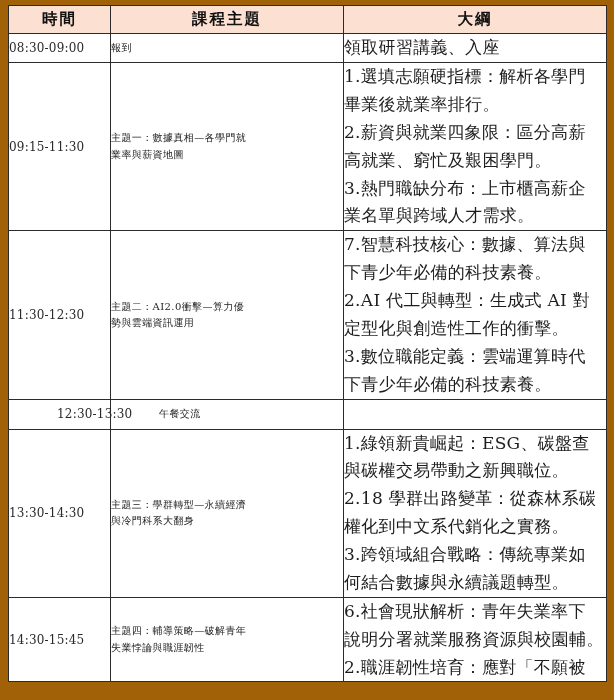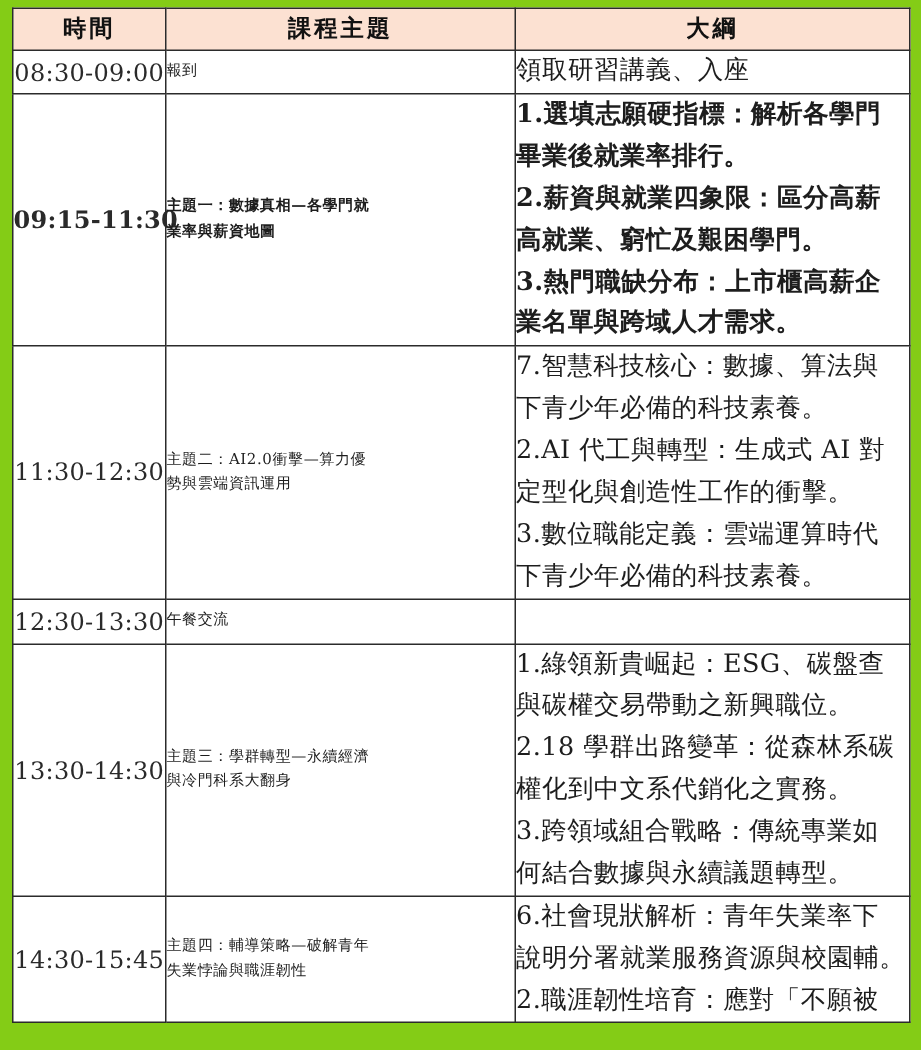--- a/index.html
+++ b/index.html
@@ -13,21 +13,21 @@
     height: 700px;
     overflow: hidden;
     font-family: "DejaVu Serif", "Liberation Serif", serif;
     color: #1a1a1a;
   }
 
   .page {
     position: relative;
     width: 614px;
     height: 700px;
-    background: #84cc16;
+    background: #a16207;
     box-sizing: border-box;
   }
 
   .schedule-table {
     position: absolute;
     left: 8px;
     top: 5px;
     width: 598px;
     border-collapse: collapse;
     table-layout: fixed;
@@ -51,23 +51,22 @@
     text-align: center;
     font-weight: bold;
     font-size: 15.5px;
     height: 27px;
     letter-spacing: 2px;
     color: #111111;
   }
 
   
   .cell-time {
-    text-align: center;
     font-family: "DejaVu Serif", "Liberation Serif", serif;
-    font-size: 16px;
+    font-size: 12px;
     letter-spacing: 0.2px;
     color: #2a2a2a;
     white-space: nowrap;
   }
 
   
   .cell-topic {
     font-size: 10px;
     line-height: 1.62;
     padding: 3px 7px 3px 8px;
@@ -91,23 +90,23 @@
     white-space: nowrap;
   }
 
   .topic-line {
     display: block;
   }
 
   
   tr.row-h-29 td { height: 28px; }
   tr.row-h-55 td { height: 54px; }
-  tr.row-h-148 td { height: 148px; font-weight: bold; }
+  tr.row-h-148 td { height: 148px; }
   tr.row-h-158 td { height: 158px; }
-  tr.row-h-30 td { height: 29px; }
+  tr.row-h-30 td { height: 29px; padding-left: 48px; }
   tr.row-h-152 td { height: 151px; }
   tr.row-h-82 td { height: 81px; }
 
   .cell-empty { }
 
   
   .clipped {
     overflow: hidden;
   }
 </style>

